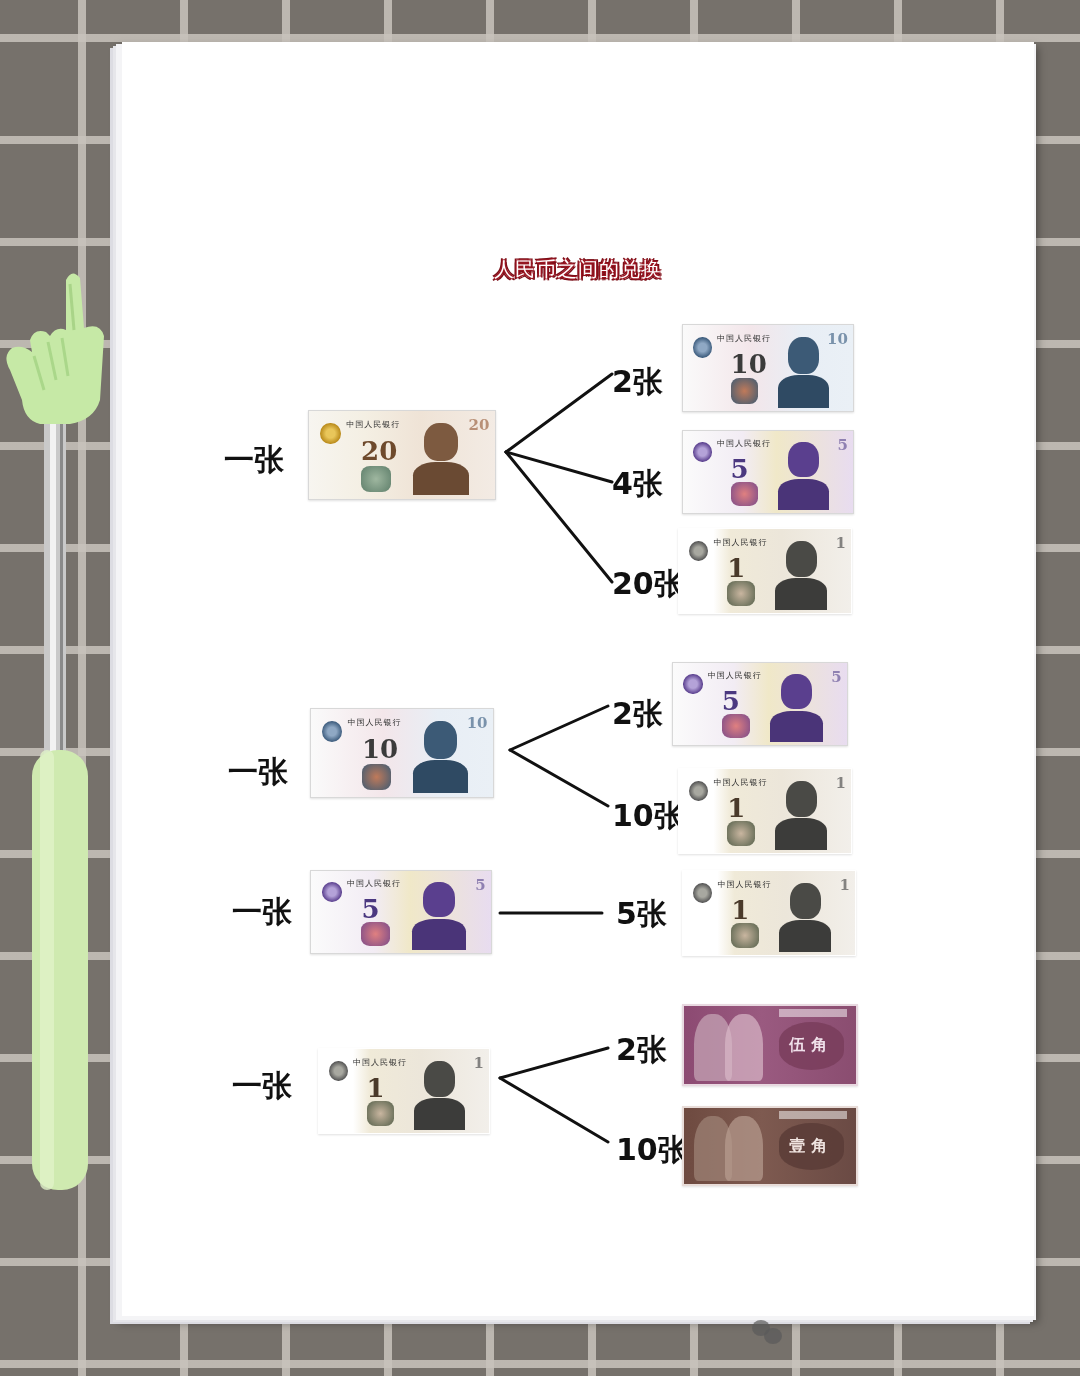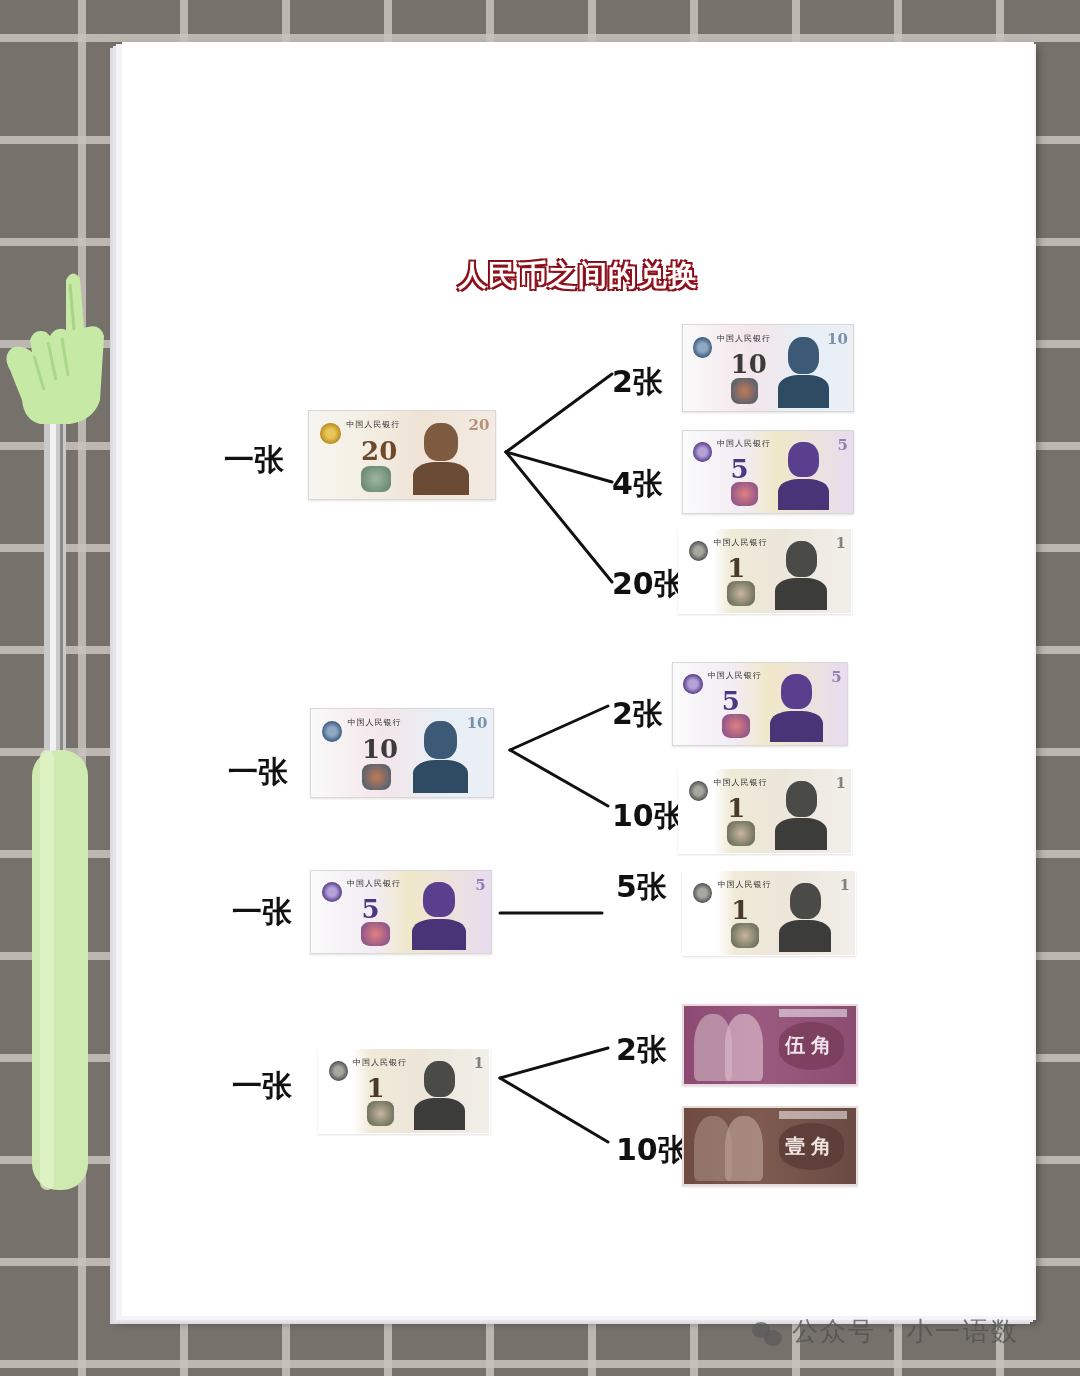--- a/index.html
+++ b/index.html
@@ -21,21 +21,21 @@
     position:absolute; left:122px; top:42px; width:912px; height:1274px;
     background:#ffffff;
   }
   .title {
     position:absolute; left:0; right:0; top:140px; text-align:center;
     font-family:"DejaVu Serif", serif; font-weight:bold; font-size:44px;
     color:#111; letter-spacing:6px;
   }
   .subtitle {
     position:absolute; left:0; right:0; top:214px; text-align:center;
-    font-family:"DejaVu Serif", serif; font-weight:bold; font-size:29px;
+    font-family:"DejaVu Serif", serif; font-weight:normal; font-size:20px;
     color:#fff; letter-spacing:1px;
     -webkit-text-stroke:0px;
     text-shadow:
       0 0 2px #9b1622, 1px 1px 0 #9b1622, -1px -1px 0 #9b1622,
       1px -1px 0 #9b1622, -1px 1px 0 #9b1622,
       2px 2px 0 #7a0f18, -2px 2px 0 #7a0f18, 2px -2px 0 #7a0f18, -2px -2px 0 #7a0f18;
   }
   .label {
     position:absolute; font-size:30px; color:#111; font-weight:bold;
     font-family:"DejaVu Sans", sans-serif; white-space:nowrap;
@@ -69,21 +69,21 @@
     position:absolute; left:0; bottom:0; width:100%; height:46%; border-radius:40% 40% 0 0;
   }
   .note .seal {
     position:absolute; left:28%; top:62%; width:16%; height:30%; border-radius:30%;
   }
   .old .face {
     position:absolute; top:10%; width:22%; height:86%; border-radius:45% 45% 10% 10%;
   }
   .old .center {
     position:absolute; left:55%; top:20%; width:38%; height:62%; border-radius:50%/40%;
-    display:flex; align-items:center; justify-content:center; font-size:20px; font-weight:bold;
+    display:flex; align-items:center; justify-content:center; font-size:16px; font-weight:bold;
     font-family:"DejaVu Serif", serif; letter-spacing:6px;
   }
   .old .band {
     position:absolute; left:55%; top:4%; width:40%; height:10%; background:rgba(255,255,255,0.5);
   }
   svg.lines { position:absolute; left:0; top:0; }
   .pointer { position:absolute; }
   .watermark {
     position:absolute; left:752px; top:1314px; font-size:26px; color:rgba(80,80,80,0.75);
     letter-spacing:2px; white-space:nowrap;
@@ -213,21 +213,21 @@
     <div class="bank">中国人民银行</div>
     <div class="denom" style="color:#4b3880;">5</div>
     <div class="corner" style="color:#6a5a9a;">5</div>
     <div class="seal" style="background:radial-gradient(circle,#e08080,#7a4a8a);"></div>
     <div class="portrait">
         <div class="head" style="background:#5a3f8e;"></div>
         <div class="body" style="background:#4a3478;"></div>
       </div>
   </div>
 
-  <div class="label" style="left:494px;top:825px;">5张</div>
+  <div class="label" style="left:494px;top:852px;">5张</div>
   <div class="note" style="left:560px;top:828px;width:172px;height:84px;border-color:#fff;background:linear-gradient(90deg,#ffffff 0%,#ffffff 20%,#f0ead8 30%,#ece6da 60%,#f2efea 100%);">
     <div class="emblem" style="background:radial-gradient(circle,#a8a8a0 30%,#555 70%);"></div>
     <div class="bank">中国人民银行</div>
     <div class="denom" style="color:#4a3a2a;">1</div>
     <div class="corner" style="color:#555;">1</div>
     <div class="seal" style="background:radial-gradient(circle,#c9b6a0,#55604a);"></div>
     <div class="portrait">
         <div class="head" style="background:#4a4a46;"></div>
         <div class="body" style="background:#3c3c3a;"></div>
       </div>
@@ -274,14 +274,14 @@
 
   <path d="M66 20 Q72 8 80 18 L84 68 Q100 62 104 76 L100 140 Q94 160 70 164 L40 164 Q24 160 22 140 L10 110 Q2 96 12 88 Q22 84 32 92 L30 80 Q34 68 46 72 L50 76 Q56 66 66 70 Z" fill="#c6e9a6"></path>
   <path d="M70 24 L74 70" stroke="#a9d488" stroke-width="3" fill="none"></path>
   <path d="M34 96 L44 130 M48 82 L56 120 M62 78 L68 116" stroke="#aad78a" stroke-width="3" fill="none"></path>
 </svg>
 
 <div class="watermark">
   <span class="wm-icon">
     <span style="left:0;top:2px;width:18px;height:16px;"></span>
     <span style="left:12px;top:10px;width:18px;height:16px;"></span>
-  </span><span>公众号 · 小一语数</span>
+  </span>
 </div>
 
 </body></html>

